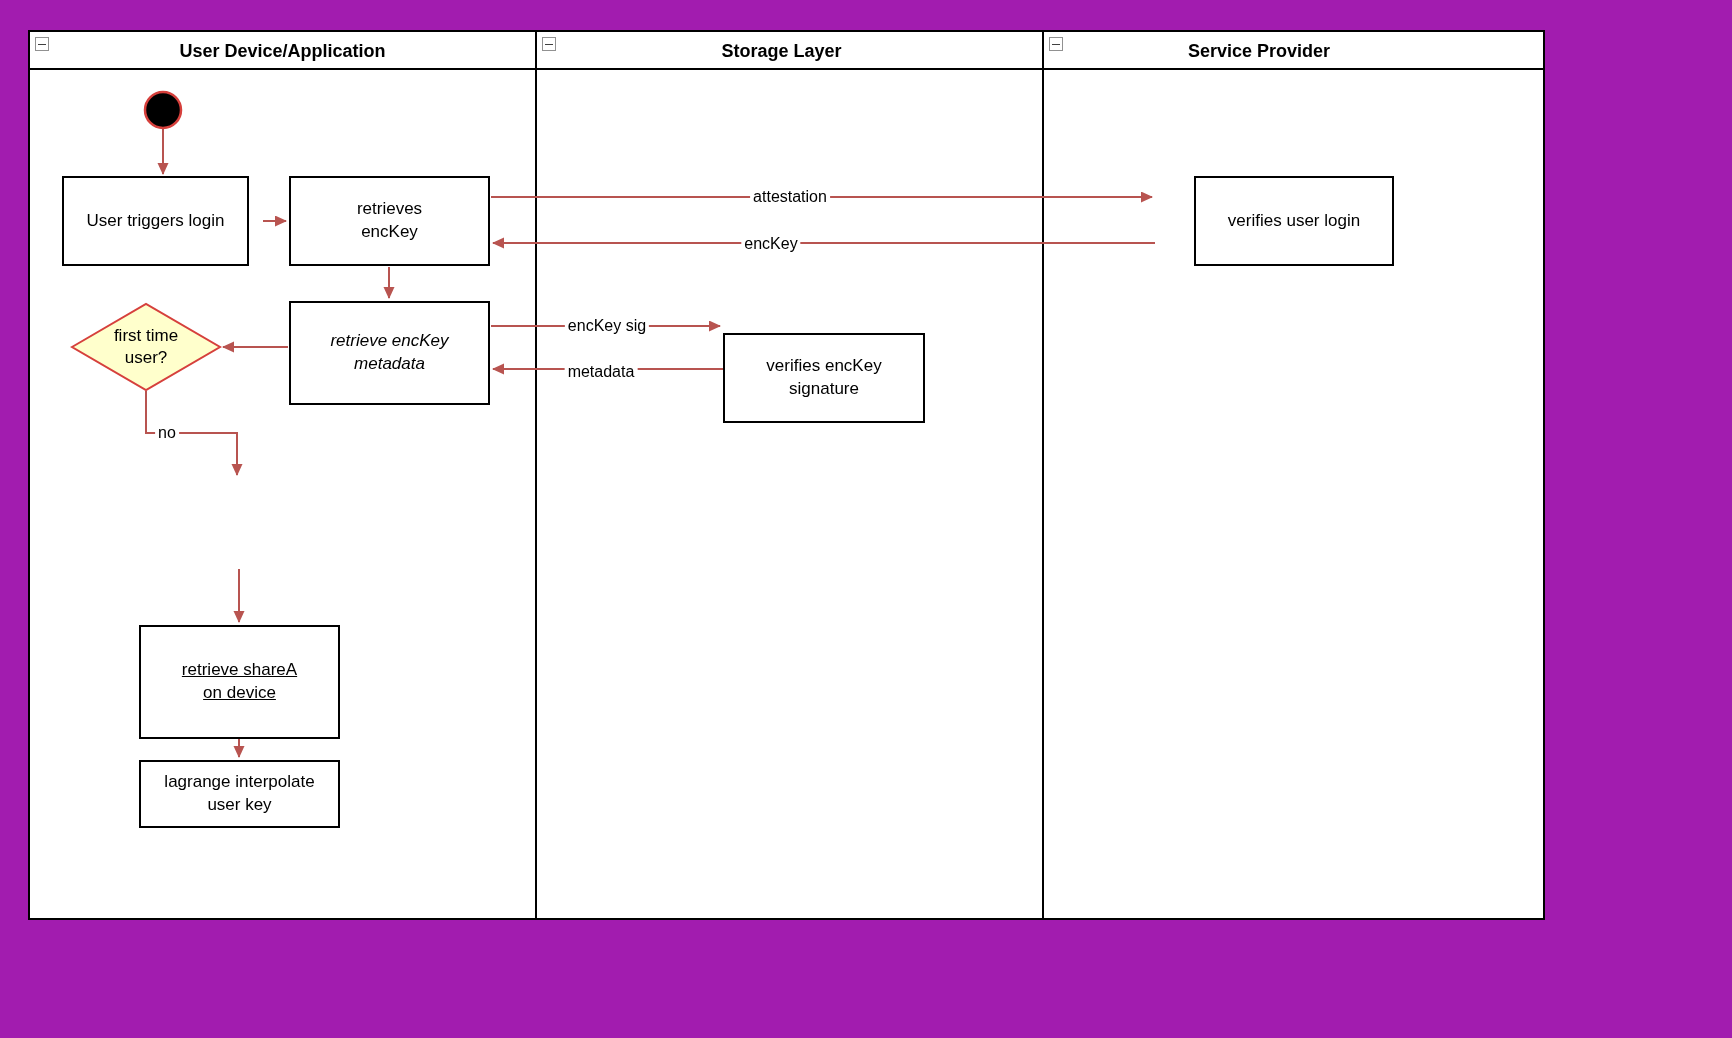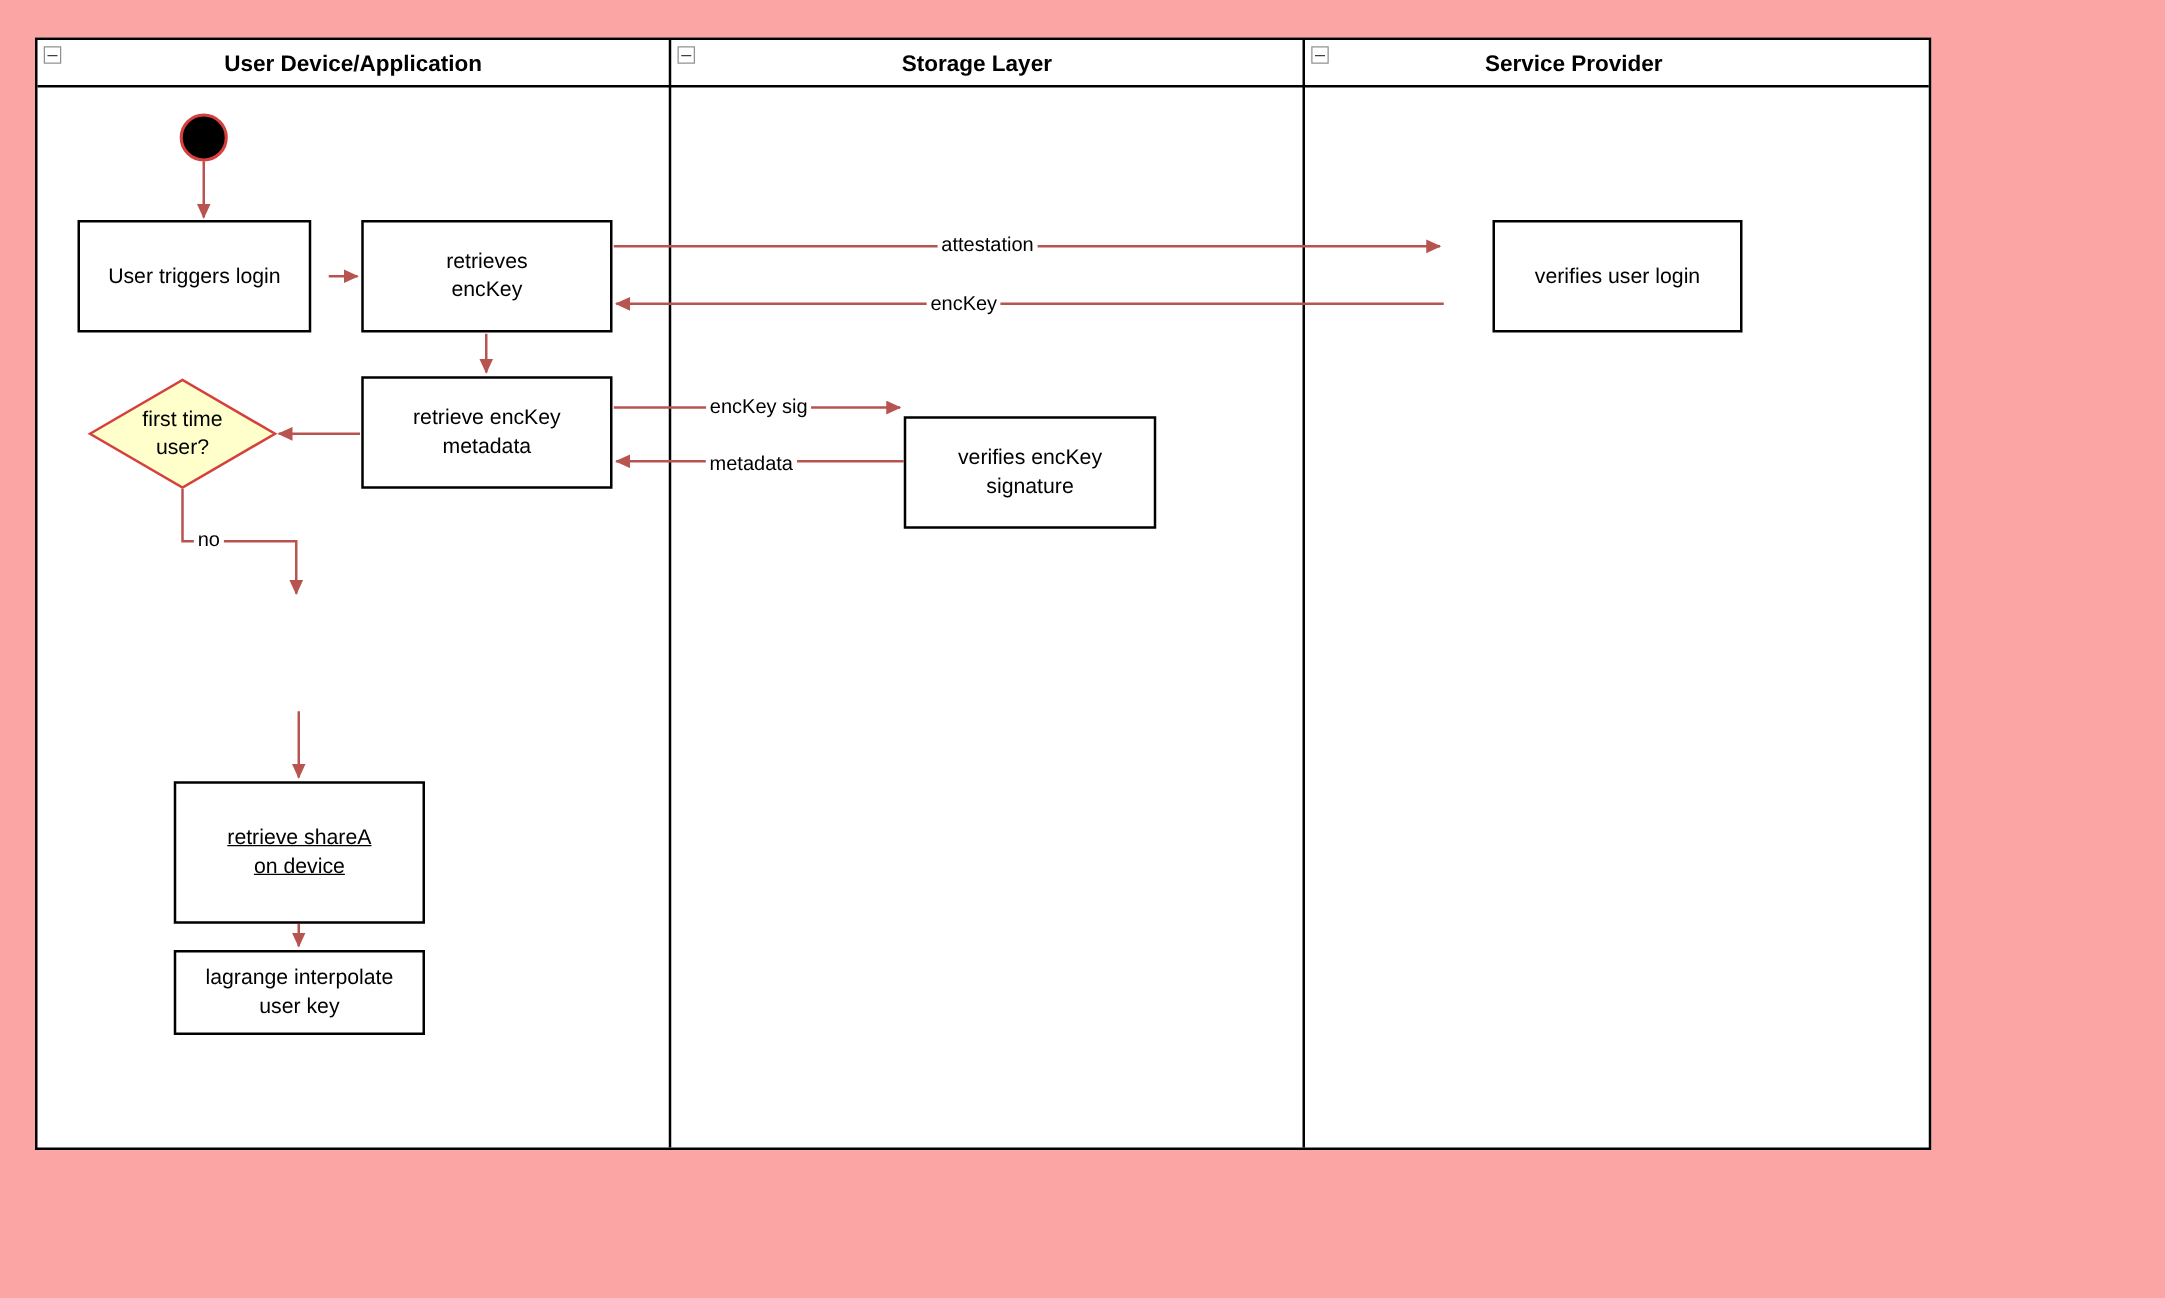--- a/index.html
+++ b/index.html
@@ -1,17 +1,17 @@
 <!DOCTYPE html>
 <html><head>
 <meta charset="utf-8">
 <style>
   html,body{margin:0;padding:0;background:#ffffff;}
   #canvas{
-    position:relative;width:1732px;height:1038px;background:#fca5a5;
+    position:relative;width:1732px;height:1038px;background:#a21caf;
     font-family:"Liberation Sans",sans-serif;color:#000;overflow:hidden;
   }
   .frame{
     position:absolute;left:28px;top:30px;width:1517px;height:890px;
     border:2px solid #000;box-sizing:border-box;background:#fff;
   }
   .header-row{
     position:absolute;left:0;top:0;right:0;height:38px;
     border-bottom:2px solid #000;box-sizing:border-box;
   }
@@ -100,21 +100,21 @@
 
   <div class="node" style="left:289px;top:176px;width:201px;height:90px;">
     <span class="node-label">retrieves
 encKey</span>
   </div>
 
   <div class="node" style="left:1155px;top:176px;width:200px;height:90px;margin-left:39px;">
     <span class="node-label">verifies user login</span>
   </div>
 
-  <div class="node" style="left:289px;top:301px;width:201px;height:90px;">
+  <div class="node" style="left:289px;top:301px;width:201px;height:104px;font-style:italic;">
     <span class="node-label">retrieve encKey
 metadata</span>
   </div>
 
   <div class="node" style="left:723px;top:301px;width:202px;height:90px;margin-top:32px;">
     <span class="node-label">verifies encKey
 signature</span>
   </div>
 
   <div class="decision-label" style="left:66px;top:312px;width:160px;height:70px;">first time

